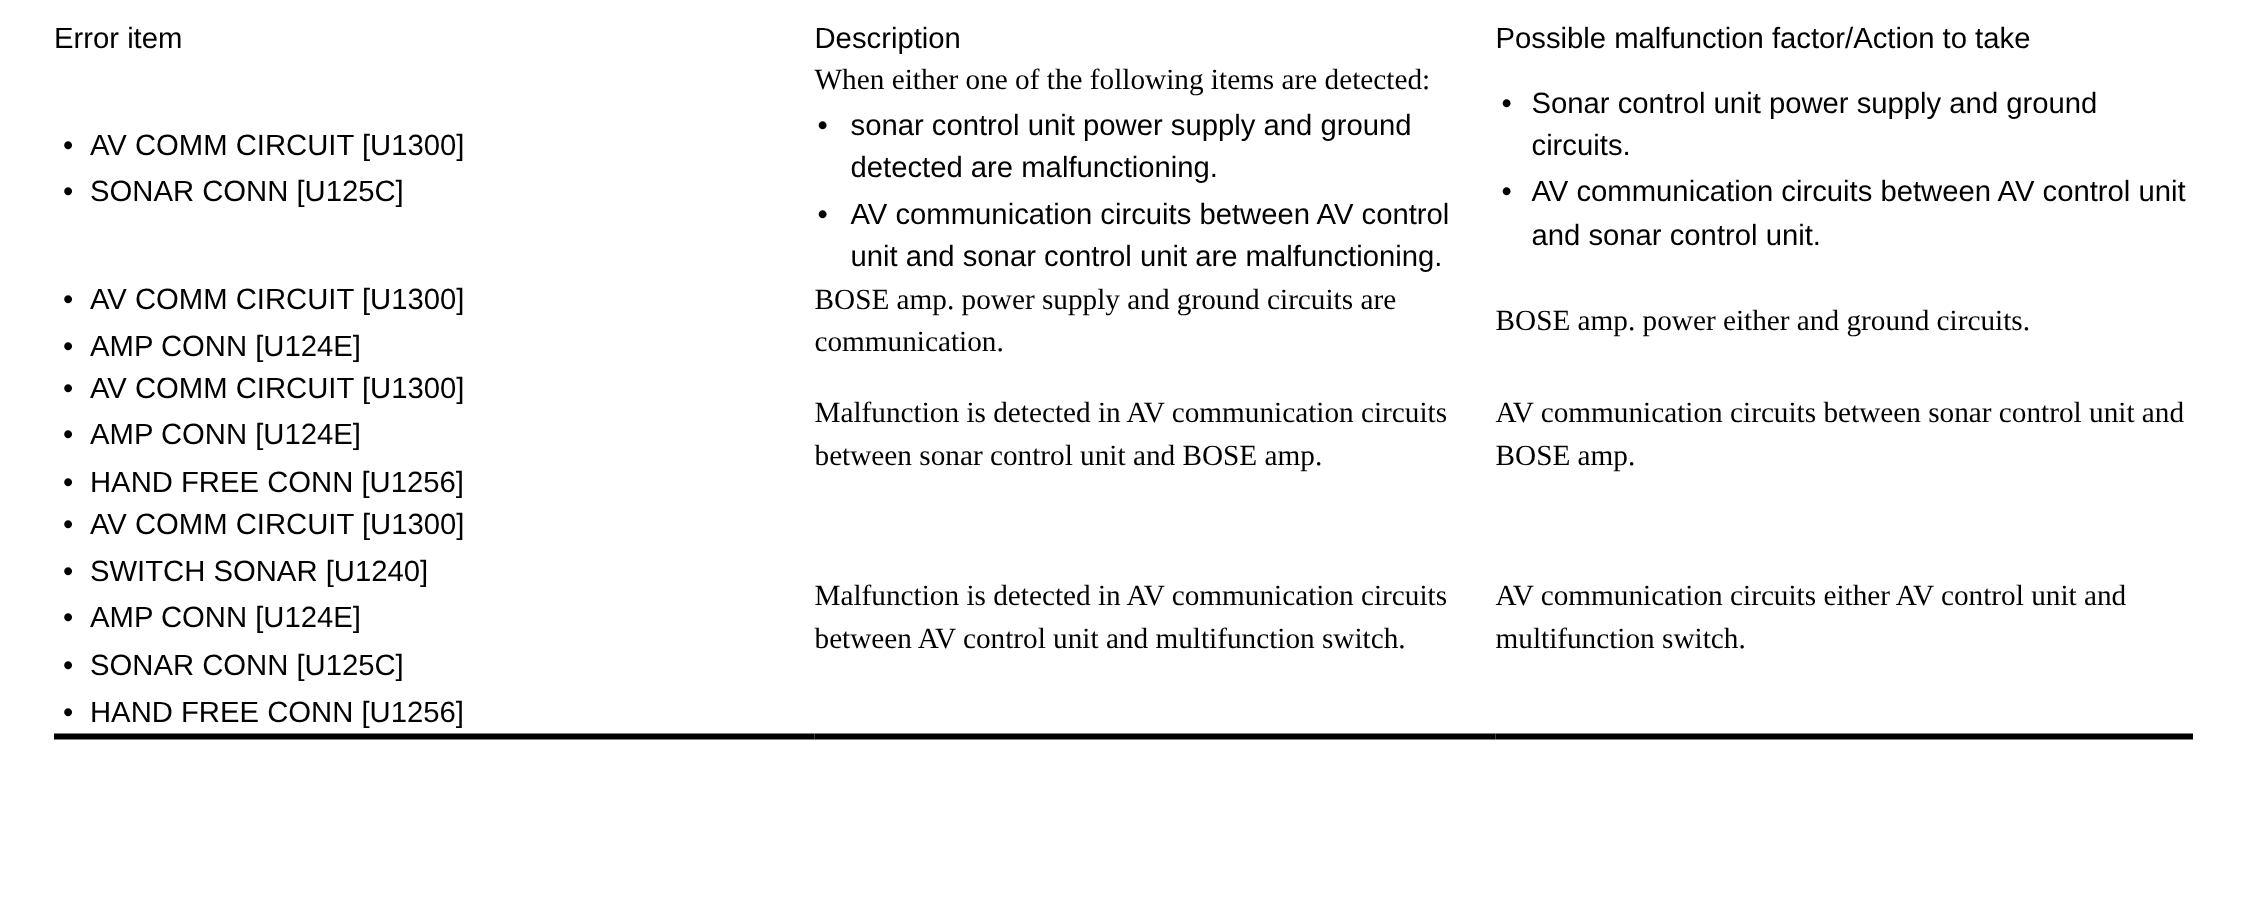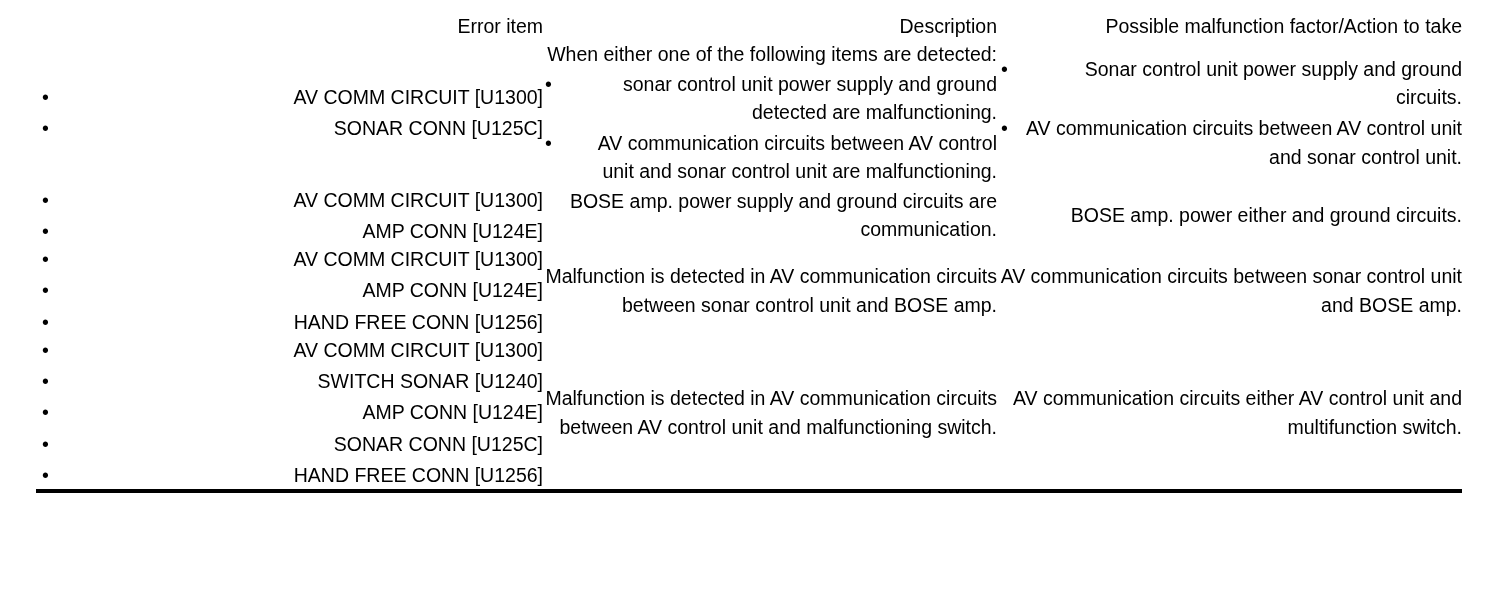--- a/index.html
+++ b/index.html
@@ -35,21 +35,21 @@
   }
   table.dtc-table col.c1 { width: 507px; }
   table.dtc-table col.c2 { width: 454px; }
   table.dtc-table col.c3 { width: 465px; }
 
   table.dtc-table th,
   table.dtc-table td {
     padding: 0;
     border: 0;
     vertical-align: middle;
-    text-align: right;
+    text-align: left;
     margin-left: 24px;
   }
 
   
   .col-sep-left { border-left: 2px solid #000; }
 
   
   thead th {
     border-top: 4px solid #000;
     border-bottom: 3px solid #000;
@@ -89,20 +89,21 @@
     line-height: 1.45;
     font-size: 19.5px;
   }
   ul.bullets li .bullet-text {
     display: inline;
   }
 
   
   .cell-para {
     margin: 0;
+    font-family: Liberation Serif, serif;
   }
   ul.bullets.indented {
     margin-top: 1px;
   }
   ul.bullets.indented li {
     padding-left: 24px;
   }
   ul.bullets.indented li .bullet-dot {
     left: 2px;
   }
@@ -189,21 +190,21 @@
           <td class="c1cell mid-align">
             <ul class="bullets">
               <li><span class="bullet-dot">•</span><span class="bullet-text">AV COMM CIRCUIT [U1300]</span></li>
               <li><span class="bullet-dot">•</span><span class="bullet-text">SWITCH SONAR [U1240]</span></li>
               <li><span class="bullet-dot">•</span><span class="bullet-text">AMP CONN [U124E]</span></li>
               <li><span class="bullet-dot">•</span><span class="bullet-text">SONAR CONN [U125C]</span></li>
               <li><span class="bullet-dot">•</span><span class="bullet-text">HAND FREE CONN [U1256]</span></li>
             </ul>
           </td>
           <td class="col-sep-left mid-align">
-            <p class="cell-para">Malfunction is detected in AV communication circuits between AV control unit and malfunctioning switch.</p>
+            <p class="cell-para">Malfunction is detected in AV communication circuits between AV control unit and multifunction switch.</p>
           </td>
           <td class="col-sep-left mid-align">
             <p class="cell-para">AV communication circuits either AV control unit and multifunction switch.</p>
           </td>
         </tr>
 
       </tbody>
     </table>
   </div>
 </div>

